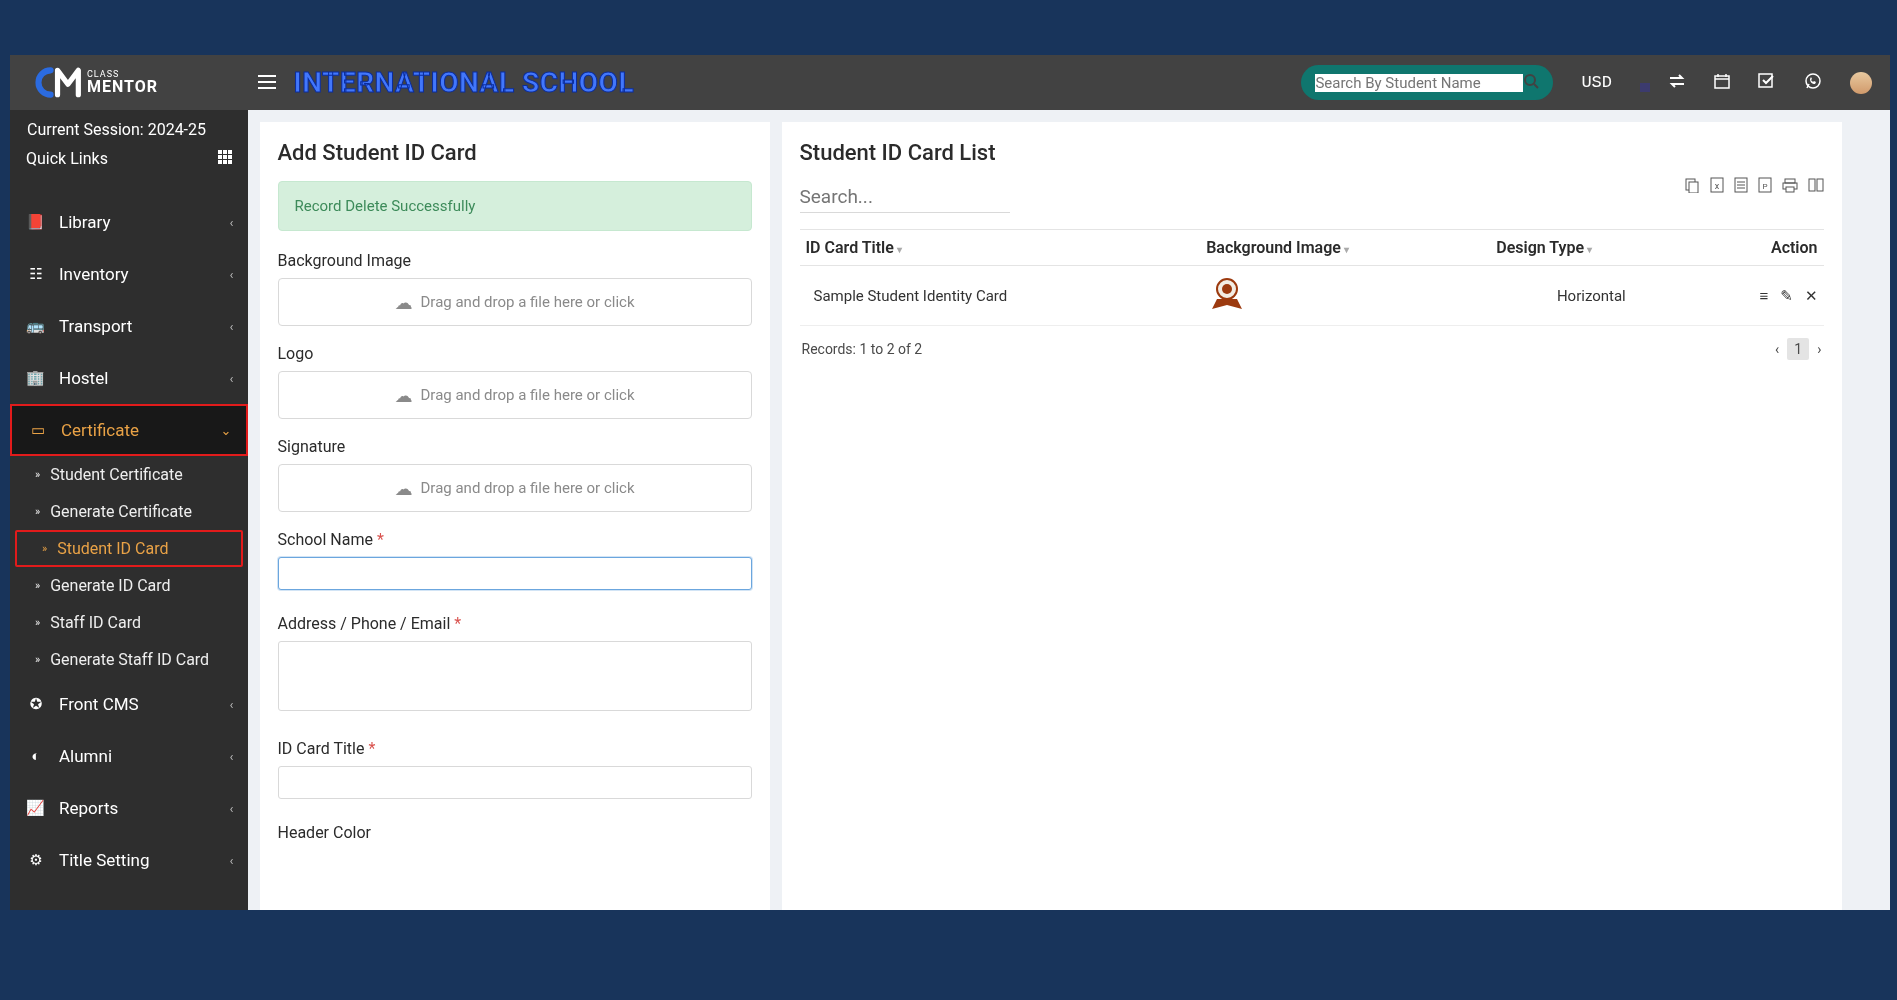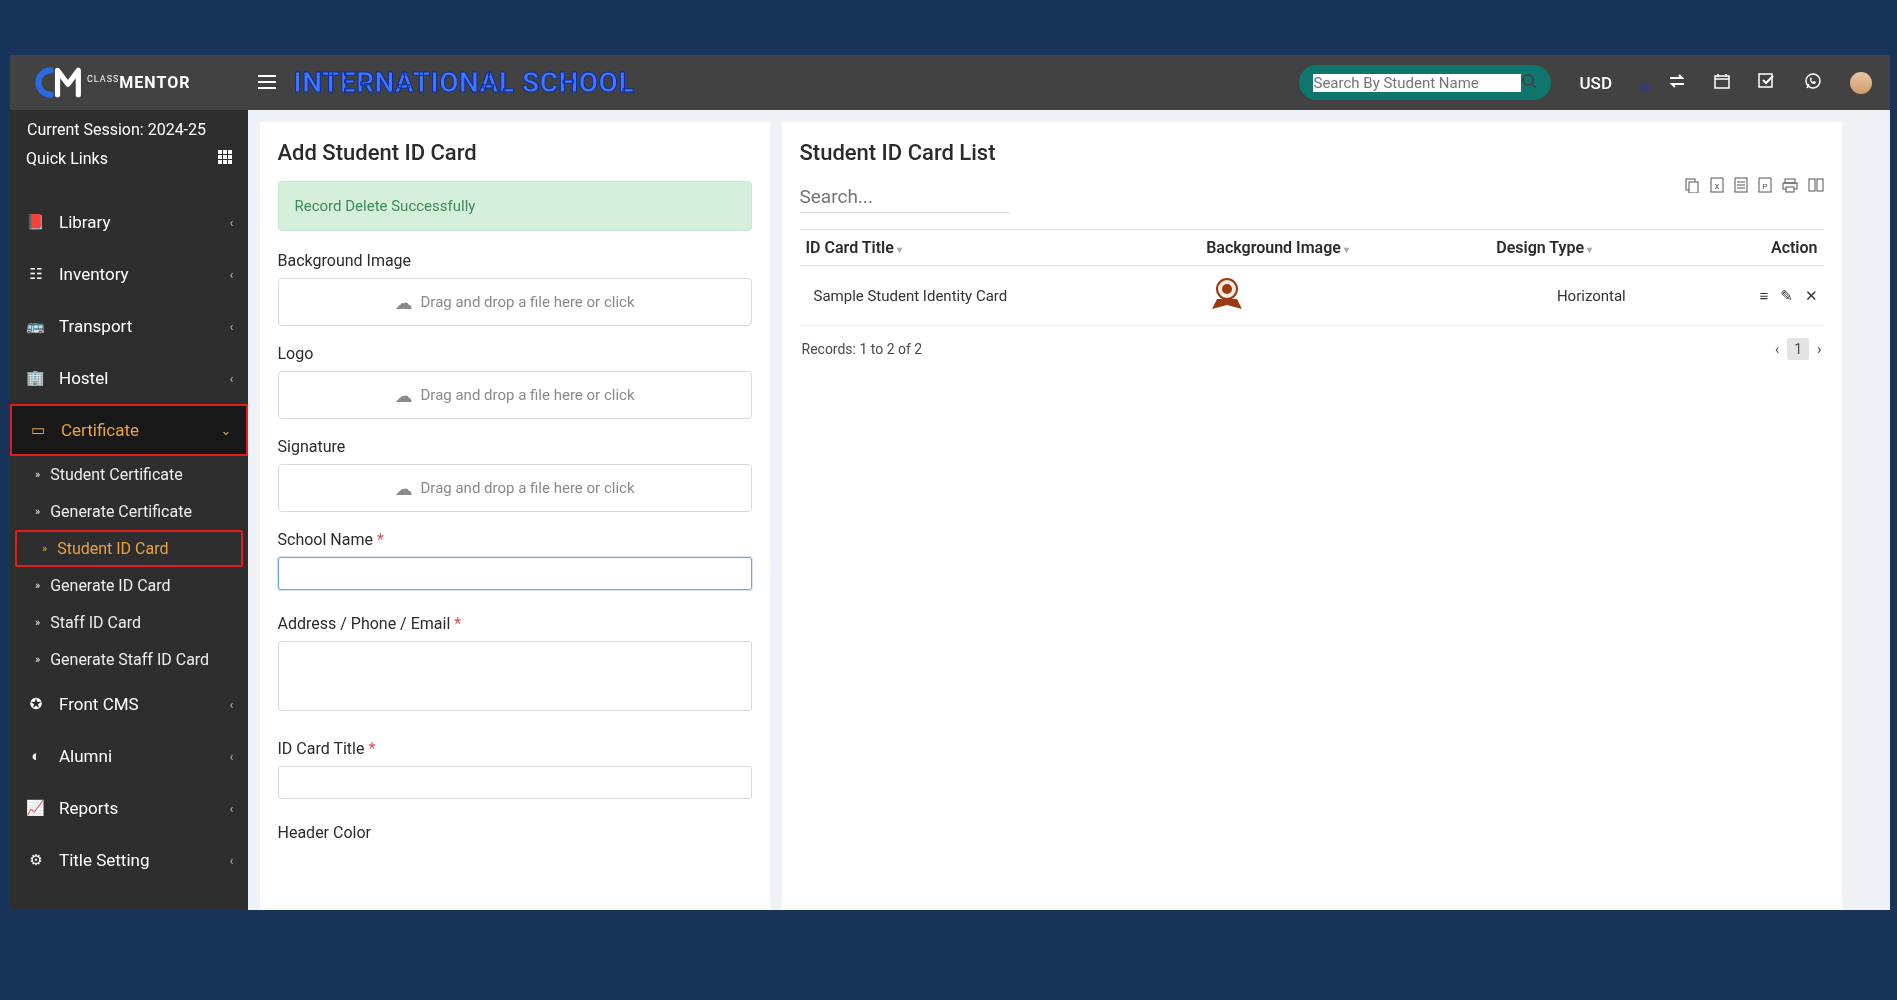--- a/index.html
+++ b/index.html
@@ -5,31 +5,31 @@
 * { margin:0; padding:0; box-sizing:border-box; font-family: -apple-system, "Segoe UI", Roboto, sans-serif; }
 body { background:#18345b; width:1897px; height:1000px; overflow:hidden; font-size:17px; }
 
 .app-window { position:absolute; left:10px; top:55px; width:1880px; height:855px; background:#fff; }
 
 
 .navbar { position:absolute; left:0; top:0; width:1880px; height:55px; background:#424242; display:flex; align-items:center; }
 .brand-box { width:237.5px; height:55px; background:#424242; display:flex; align-items:center; padding-left:25px; }
 .logo-cm { display:flex; align-items:center; }
 .logo-cm svg { width:52px; height:35px; }
-.logo-text { display:flex; flex-direction:row; line-height:1; margin-left:0; }
+.logo-text { display:flex; flex-direction:column; line-height:1; margin-left:0; }
 .logo-class { color:#fff; font-size:9px; letter-spacing:1px; }
 .logo-mentor { color:#fff; font-size:16px; font-weight:700; letter-spacing:1px; }
 .menu-toggle { color:#fff; margin:0 18px 0 10px; cursor:pointer; }
 .school-title { color:#4277fb; -webkit-text-stroke:1px #0a2c9e; text-stroke:1px #0a2c9e; font-weight:700; font-size:28px; letter-spacing:0.5px; }
 .navbar-right { position:absolute; right:18px; top:0; height:55px; display:flex; align-items:center; gap:28px; }
 .search-pill { width:252px; height:35px; background:#0f766e; border-radius:20px; display:flex; align-items:center; padding:0 14px; }
 .search-pill input { border:none; outline:none; font-size:15px; flex:1; }
 .search-pill .mag { color:#424242; }
 .nav-icon { color:#fff; font-size:16px; }
-.currency { color:#fff; font-size:17px; font-weight:500; }
+.currency { color:#fff; font-size:17px; font-weight:500;font-family:Liberation Mono, monospace; }
 .avatar-img { width:22px; height:22px; border-radius:50%; background:linear-gradient(#e8c9a0,#d19a6b); }
 .flag { width:25px; height:16px; background:linear-gradient(to bottom,#b22234 0%,#b22234 14%,#fff 14%,#fff 28%,#b22234 28%,#b22234 42%,#fff 42%,#fff 56%,#b22234 56%,#b22234 70%,#fff 70%,#fff 84%,#b22234 84%,#b22234 100%); position:relative; }
 .flag::before { content:""; position:absolute; left:0; top:0; width:10px; height:9px; background:#3c3b6e; }
 
 
 .sidebar { position:absolute; left:0; top:55px; width:237.5px; height:800px; background:#2e2e2e; color:#ddd; overflow:hidden; }
 .session-row { padding:10px 17px 4px; font-size:16px; color:#fff; }
 .quick-row { padding:6px 16px 12px; display:flex; align-items:center; justify-content:space-between; color:#fff; font-size:16px; }
 .side-item { display:flex; align-items:center; height:52px; padding:0 17px; font-size:17px; color:#fff; position:relative; cursor:pointer; }
 .side-item .micon { width:18px; display:inline-flex; justify-content:center; margin-right:14px; font-size:15px; }

